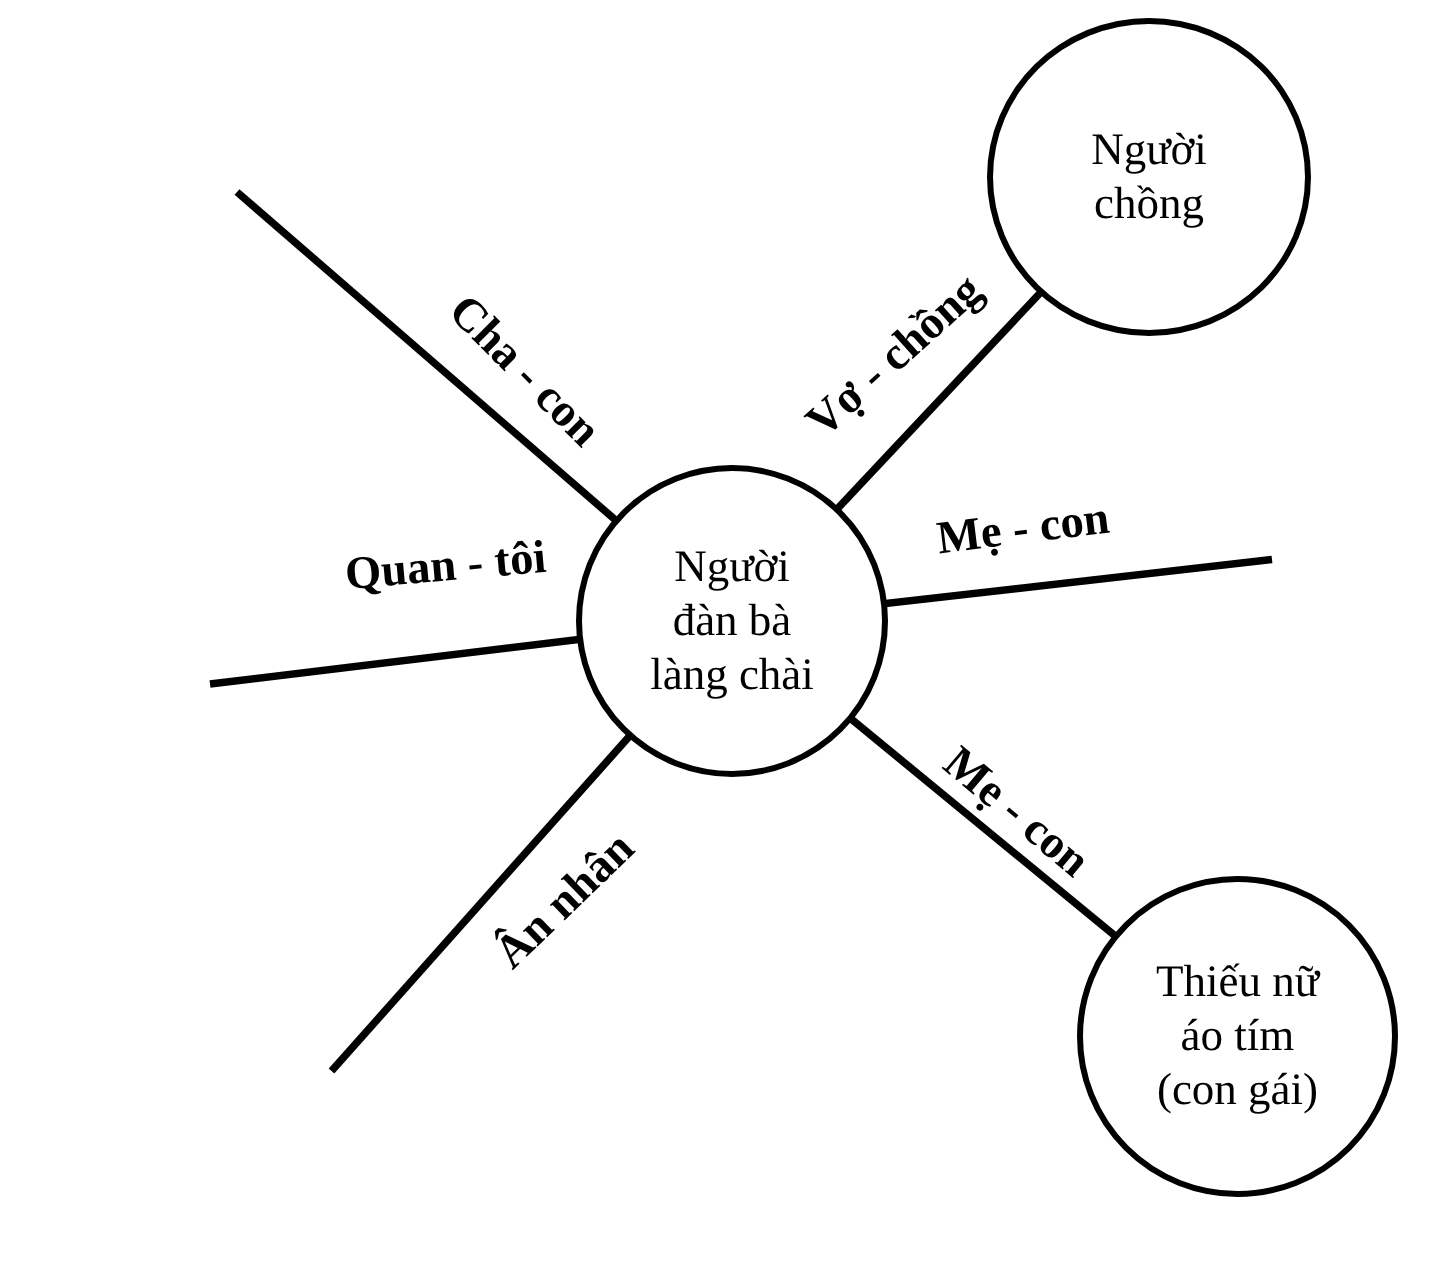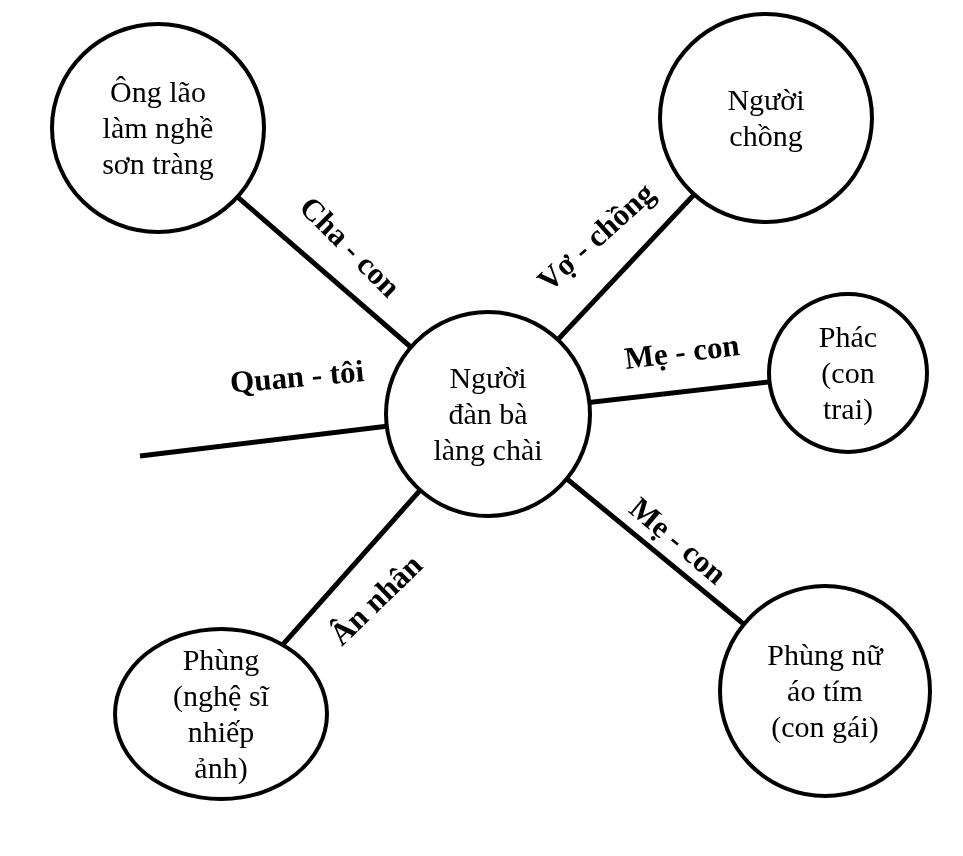--- a/index.html
+++ b/index.html
@@ -65,53 +65,37 @@
 
   <svg id="lines" viewBox="0 0 963 856" xmlns="http://www.w3.org/2000/svg">
     <line x1="488" y1="414" x2="158" y2="128"></line>
     <line x1="488" y1="414" x2="766" y2="118"></line>
     <line x1="488" y1="414" x2="848" y2="373"></line>
     <line x1="488" y1="414" x2="140" y2="456"></line>
     <line x1="488" y1="414" x2="221" y2="714"></line>
     <line x1="488" y1="414" x2="825" y2="691"></line>
   </svg>
 
-  <div class="node node-ong-lao">
-    <span class="node-text">Ông lão
-làm nghề
-sơn tràng</span>
-  </div>
 
   <div class="node node-nguoi-chong">
     <span class="node-text">Người
 chồng</span>
   </div>
 
   <div class="node node-center">
     <span class="node-text">Người
 đàn bà
 làng chài</span>
   </div>
 
 
-  <div class="node node-phac">
-    <span class="node-text">Phác
-(con
-trai)</span>
-  </div>
 
-  <div class="node node-phung">
-    <span class="node-text">Phùng
-(nghệ sĩ
-nhiếp
-ảnh)</span>
-  </div>
 
   <div class="node node-thieu-nu">
-    <span class="node-text">Phùng nữ
+    <span class="node-text">Thiếu nữ
 áo tím
 (con gái)</span>
   </div>
 
   <div class="edge-label label-cha-con">Cha - con</div>
 
   <div class="edge-label label-vo-chong">Vợ - chồng</div>
 
   <div class="edge-label label-me-con-right">Mẹ - con</div>
 

